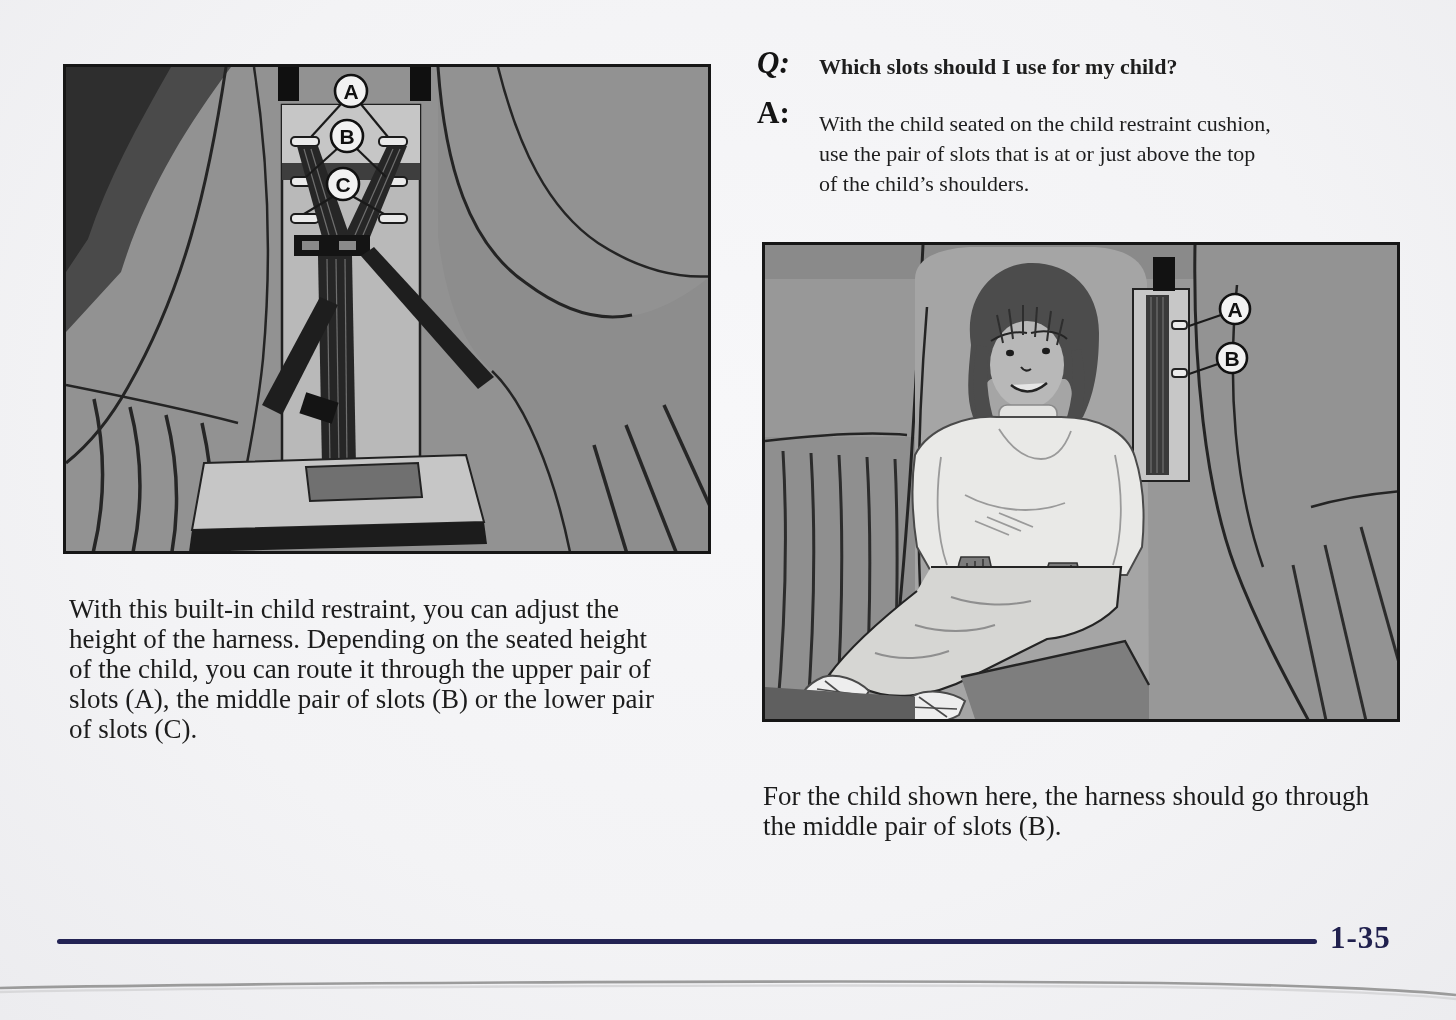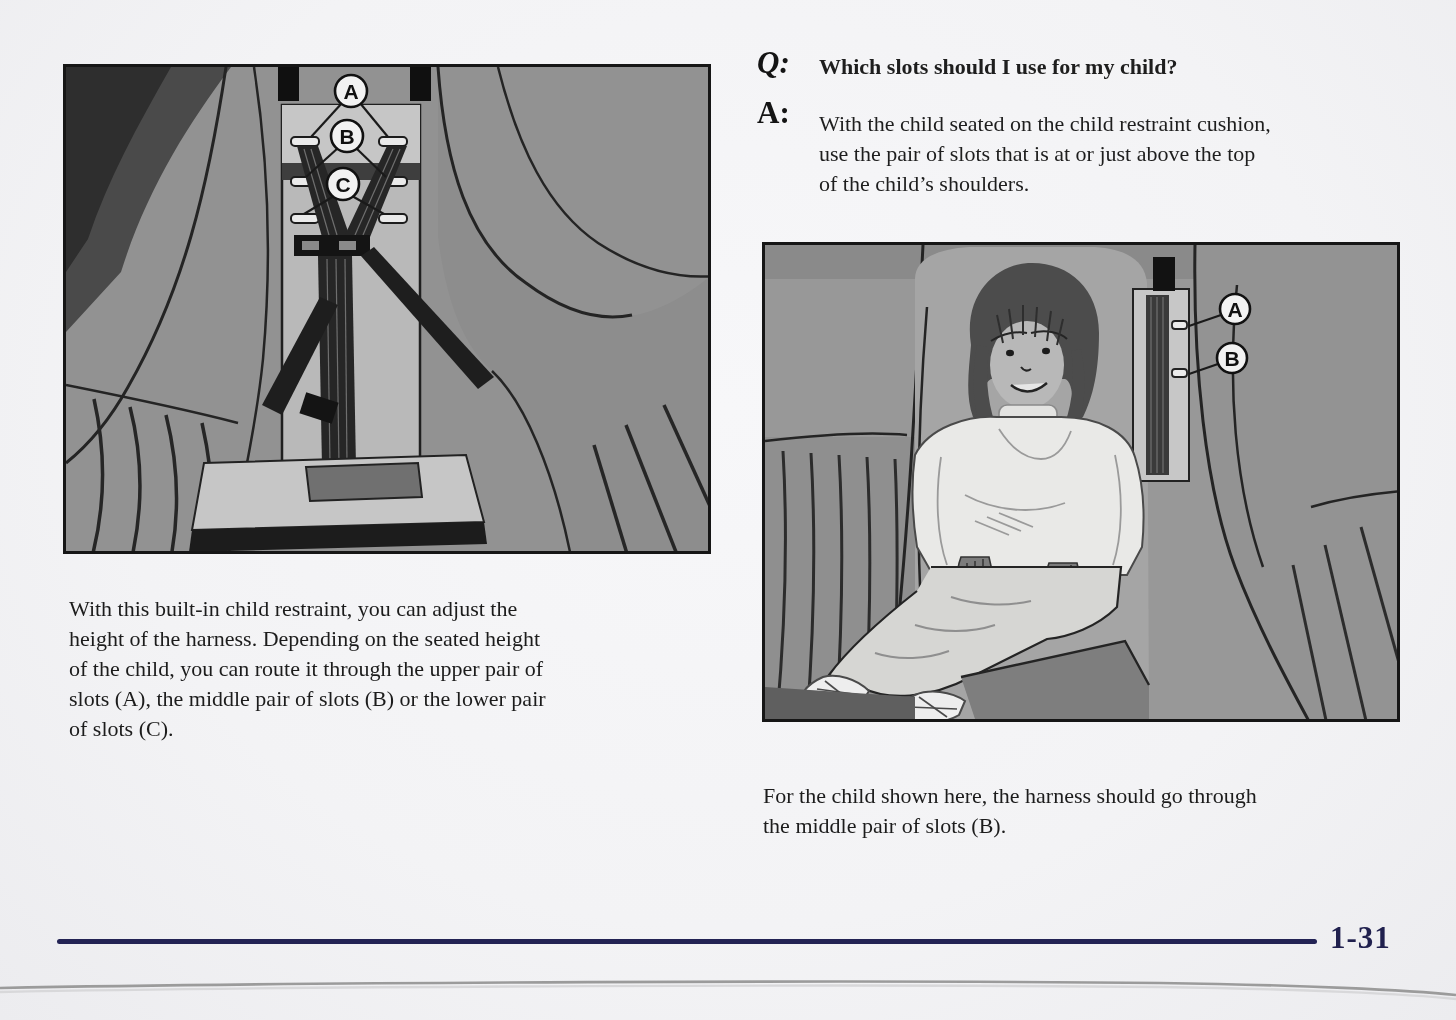--- a/index.html
+++ b/index.html
@@ -13,21 +13,21 @@
   .fig {
     position: absolute;
     border: 3px solid #161616;
     background: #929292;
     overflow: hidden;
   }
   #fig-left  { left: 63px;  top: 64px;  width: 648px; height: 490px; }
   #fig-right { left: 762px; top: 242px; width: 638px; height: 480px; }
   .caption {
     position: absolute;
-    font-size: 22px;
+    font-size: 27px;
     line-height: 30px;
     white-space: pre-line;
     color: #1c1c1c;
   }
   #caption-left  { left: 69px;  top: 594px; width: 690px; }
   #caption-right { left: 763px; top: 781px; width: 660px; }
   .qa { position: absolute; left: 757px; top: 48px; width: 660px; }
   .qa-row { display: flex; align-items: flex-start; }
   .qa-row + .qa-row { margin-top: 16px; }
   .qa-label {
@@ -322,18 +322,18 @@
       <circle cx="467" cy="113" r="15" fill="#f2f2f2" stroke="#111" stroke-width="2.6"></circle>
       <text class="bubble" x="467" y="121">B</text>
     </g>
   </svg>
 </div>
 
 <p class="caption" id="caption-right">For the child shown here, the harness should go through
 the middle pair of slots (B).</p>
 
 <div class="footer-rule"></div>
-<div class="page-number">1-31</div>
+<div class="page-number">1-35</div>
 
 <svg class="page-edge" width="1456" height="34" viewBox="0 0 1456 34">
   <path d="M0,16 C300,10 880,8 1160,11 C1300,13 1410,18 1456,23" fill="none" stroke="#9b9b9b" stroke-width="2.6"></path>
   <path d="M0,20 C300,14 880,12 1160,15 C1300,17 1410,22 1456,27" fill="none" stroke="#d8d8da" stroke-width="2.4"></path>
 </svg>
 
 </body></html>

